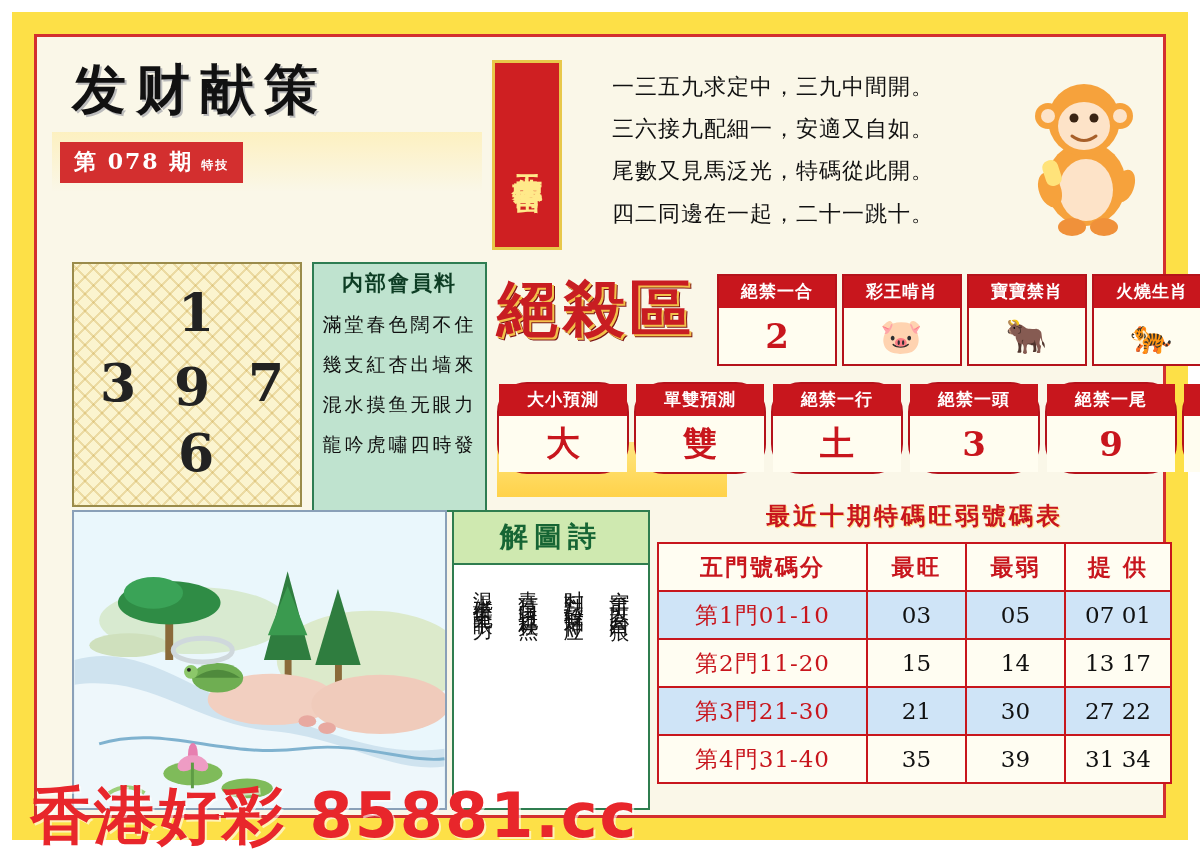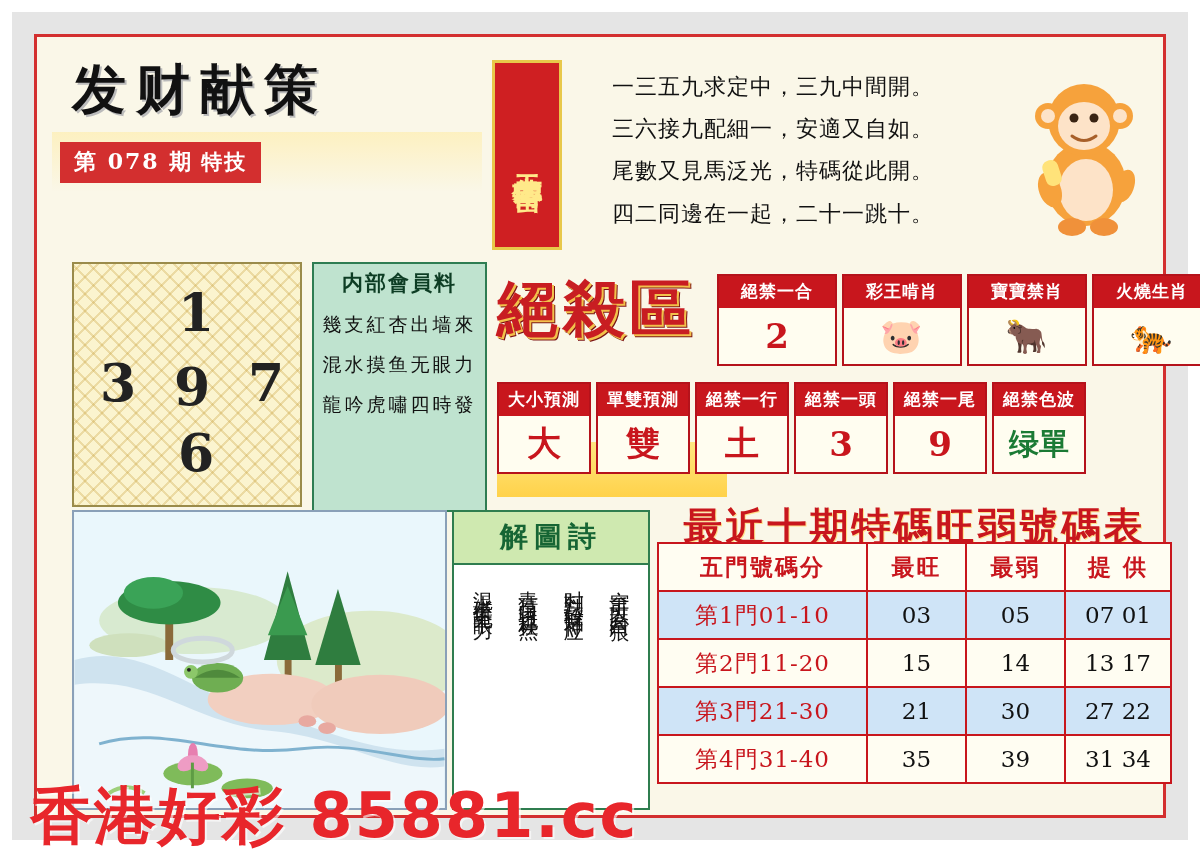--- a/index.html
+++ b/index.html
@@ -5,21 +5,21 @@
   html,body{margin:0;padding:0;}
   body{
     width:1200px;height:852px;
     background:#ffffff;
     font-family:"DejaVu Sans","Liberation Sans",sans-serif;
     overflow:hidden;
     position:relative;
   }
   #sheet{
     position:absolute;left:0;top:0;width:1200px;height:852px;
-    background:#e5e5e5;
+    background:#fde047;
     border:12px solid #ffffff;
     box-sizing:border-box;
   }
   .inner-frame{
     position:absolute;left:22px;top:22px;right:22px;bottom:22px;
     border:3px solid #d32f2f;
     box-sizing:border-box;
     background:#faf7e8;
   }
   
@@ -32,21 +32,21 @@
   }
   .issue-badge{
     position:absolute;left:48px;top:130px;
     background:#d32f2f;color:#fff;
     font-family:"DejaVu Serif","Liberation Serif",serif;
     font-size:22px;font-weight:bold;
     padding:5px 14px 6px 14px;
     letter-spacing:2px;
     white-space:nowrap;
   }
-  .issue-badge .sub{font-size:21px;margin-left:8px;margin-top:35px;}
+  .issue-badge .sub{font-size:12px;margin-left:8px;margin-top:35px;}
   .header-wash{
     position:absolute;left:40px;top:120px;width:430px;height:60px;
     background:linear-gradient(180deg,rgba(255,235,160,.55),rgba(255,255,255,0));
     pointer-events:none;
   }
   
   .banner{
     position:absolute;left:480px;top:48px;width:70px;height:190px;
     background:#cf1f22;
     border:3px solid #e8c84a;
@@ -126,21 +126,21 @@
   }
   .card .bd{
     height:56px;display:flex;align-items:center;justify-content:center;
     font-family:"DejaVu Serif","Liberation Serif",serif;
     font-size:34px;font-weight:bold;color:#c8161d;
     background:#fffdf0;
   }
   .card .bd.zodiac{font-size:34px;}
   .row1{left:705px;top:262px;}
   .row2{left:485px;top:370px;}
-  .card.w{width:94px;}
+  .card.w{width:132px;border-radius:30px;}
   .card .bd.green{color:#1b7a34;font-size:30px;}
   
   .jts{
     position:absolute;left:440px;top:498px;width:198px;height:300px;
     border:2px solid #2f7d4f;background:#ffffff;box-sizing:border-box;
   }
   .jts-title{
     background:#cfe9b0;text-align:center;
     font-family:"DejaVu Serif","Liberation Serif",serif;
     font-size:28px;font-weight:bold;color:#166534;padding:6px 8px 7px;letter-spacing:6px;
@@ -154,21 +154,21 @@
   }
   
   .picture{
     position:absolute;left:60px;top:498px;width:375px;height:300px;
     border:2px solid #8aa0b8;background:#eaf6fb;box-sizing:border-box;overflow:hidden;
   }
   
   .rt-title{
     position:absolute;left:645px;top:488px;width:515px;text-align:center;
     font-family:"DejaVu Serif","Liberation Serif",serif;
-    font-size:39px;font-weight:bold;color:#c8161d;letter-spacing:3px;
+    font-size:24px;font-weight:bold;color:#c8161d;letter-spacing:3px;
     text-shadow:1px 1px 0 #ffe08a;
   }
   table.rt{
     position:absolute;left:645px;top:530px;width:515px;
     border-collapse:collapse;
     font-family:"DejaVu Serif","Liberation Serif",serif;
     padding-left:37px;
   }
   table.rt th,table.rt td{
     border:2px solid #c8161d;text-align:center;height:44px;font-size:23px;color:#111;
@@ -232,20 +232,21 @@
     <span class="n1">1</span>
     <span class="n3">3</span>
     <span class="n9">9</span>
     <span class="n7">7</span>
     <span class="n6">6</span>
   </div>
 
   <div class="member">
     <div class="member-title">内部會員料</div>
     <div class="member-lines">
+      <div>滿堂春色闊不住</div>
       <div>幾支紅杏出墙來</div>
       <div>混水摸鱼无眼力</div>
       <div>龍吟虎嘯四時發</div>
     </div>
   </div>
 
   <div class="yellowband"></div>
   <div class="jsq">絕殺區</div>
 
   <div class="cardrow row1">

